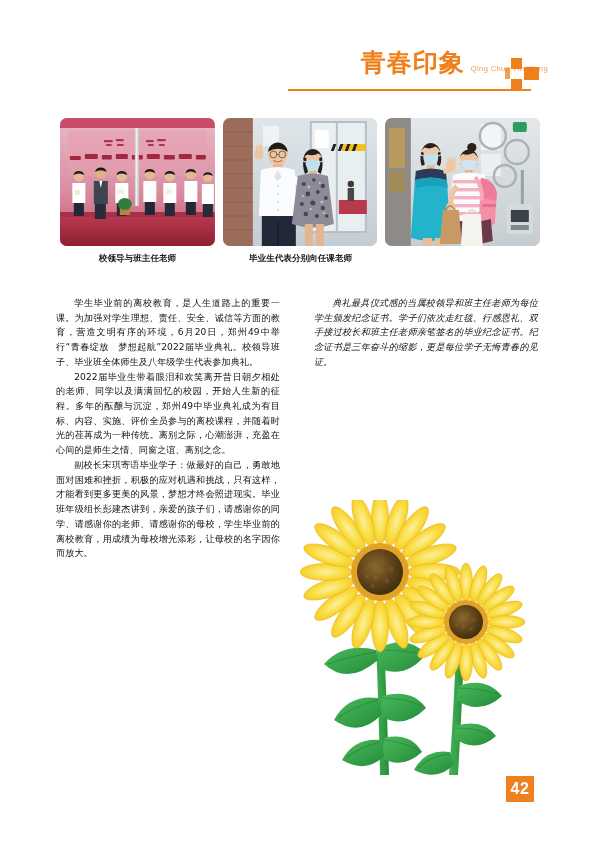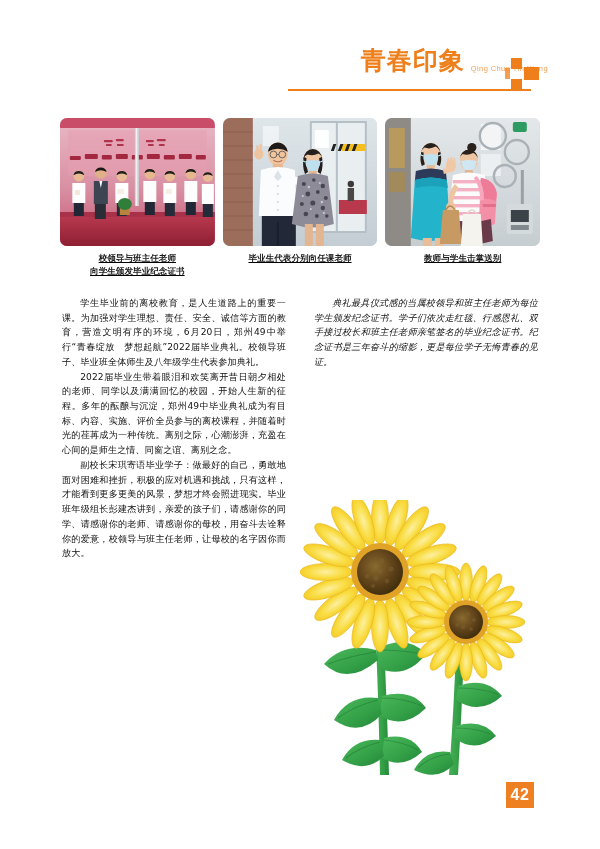--- a/index.html
+++ b/index.html
@@ -33,21 +33,21 @@
   }
   .header-inner {
     position: absolute;
     right: 52px;
     top: 50px;
     display: flex;
     align-items: flex-end;
     gap: 6px;
   }
   .brand-cn {
-    font-family: Liberation Mono, monospace;
+    font-family: Liberation Serif, serif;
     font-size: 25px;
     font-weight: bold;
     color: #ef7f1a;
     letter-spacing: 1px;
     line-height: 1;
     white-space: nowrap;
   }
   .brand-py {
     font-family: "Liberation Sans", sans-serif;
     font-size: 7.5px;
@@ -101,21 +101,20 @@
   .photo svg { display: block; width: 100%; height: 100%; }
 
   
   .caption-row {
     position: absolute;
     left: 60px;
     top: 252px;
     width: 480px;
     display: flex;
     gap: 8px;
-    text-decoration: underline;
   }
   .caption {
     width: 155px;
     text-align: center;
     font-family: "DejaVu Sans", "Liberation Sans", sans-serif;
     font-size: 8.6px;
     font-weight: bold;
     color: #1a1a1a;
     line-height: 1.55;
   }
@@ -126,21 +125,21 @@
     position: absolute;
     top: 296px;
     width: 224px;
     font-family: "DejaVu Sans", "Liberation Sans", sans-serif;
     font-size: 9.1px;
     color: #111111;
     line-height: 1.62;
     text-align: justify;
     text-justify: inter-character;
   }
-  .col-left  { left: 62px; }
+  .col-left  { left: 56px; }
   .col-right { left: 314px; font-style: italic; }
   .col p {
     margin: 0;
     text-indent: 2em;
     letter-spacing: 0.1px;
   }
 
   
   .sunflowers {
     position: absolute;
@@ -160,21 +159,20 @@
     height: 26px;
     background: #ef8022;
     color: #ffffff;
     font-family: "Liberation Sans", sans-serif;
     font-size: 16px;
     font-weight: bold;
     display: flex;
     align-items: center;
     justify-content: center;
     letter-spacing: 0.5px;
-    margin-top: 6px;
   }
 </style>
 </head>
 <body>
 
 <div class="page">
 
   <div class="header">
     <div class="header-inner">
       <div class="brand-cn">青春印象</div>
@@ -514,34 +512,30 @@
           <path d="M16 70 l18 0 l2 32 l-22 0z" fill="#f4f3ee"></path>
           <path d="M20 70 q5 -8 10 0" fill="none" stroke="#ddd9cf" stroke-width="1.4"></path>
         </g>
       </svg>
     </div>
   </div>
 
   <div class="caption-row">
     <div class="caption">
       <div>校领导与班主任老师</div>
-      <div>向学生颁发毕业纪念证书</div>
     </div>
     <div class="caption">
       <div>毕业生代表分别向任课老师</div>
     </div>
-    <div class="caption">
-      <div>教师与学生击掌送别</div>
-    </div>
   </div>
 
   <div class="col col-left">
     <p>学生毕业前的离校教育，是人生道路上的重要一课。为加强对学生理想、责任、安全、诚信等方面的教育，营造文明有序的环境，6月20日，郑州49中举行“青春绽放　梦想起航”2022届毕业典礼。校领导班子、毕业班全体师生及八年级学生代表参加典礼。</p>
     <p>2022届毕业生带着眼泪和欢笑离开昔日朝夕相处的老师、同学以及满满回忆的校园，开始人生新的征程。多年的酝酿与沉淀，郑州49中毕业典礼成为有目标、内容、实施、评价全员参与的离校课程，并随着时光的荏苒成为一种传统。离别之际，心潮澎湃，充盈在心间的是师生之情、同窗之谊、离别之念。</p>
-    <p>副校长宋琪寄语毕业学子：做最好的自己，勇敢地面对困难和挫折，积极的应对机遇和挑战，只有这样，才能看到更多更美的风景，梦想才终会照进现实。毕业班年级组长彭建杰讲到，亲爱的孩子们，请感谢你的同学、请感谢你的老师、请感谢你的母校，用奋斗去诠释你的爱意，校领导与班主任老师，让母校的名字因你而放大。</p>
+    <p>副校长宋琪寄语毕业学子：做最好的自己，勇敢地面对困难和挫折，积极的应对机遇和挑战，只有这样，才能看到更多更美的风景，梦想才终会照进现实。毕业班年级组长彭建杰讲到，亲爱的孩子们，请感谢你的同学、请感谢你的老师、请感谢你的母校，学生毕业前的离校教育，用成绩为母校增光添彩，让母校的名字因你而放大。</p>
   </div>
 
   <div class="col col-right">
     <p>典礼最具仪式感的当属校领导和班主任老师为每位学生颁发纪念证书。学子们依次走红毯、行感恩礼、双手接过校长和班主任老师亲笔签名的毕业纪念证书。纪念证书是三年奋斗的缩影，更是每位学子无悔青春的见证。</p>
   </div>
 
   <div class="sunflowers">
     <svg viewBox="0 0 250 290" preserveAspectRatio="xMidYMid meet">
       <defs>
         <radialGradient id="petalG" cx="50%" cy="50%" r="60%">

